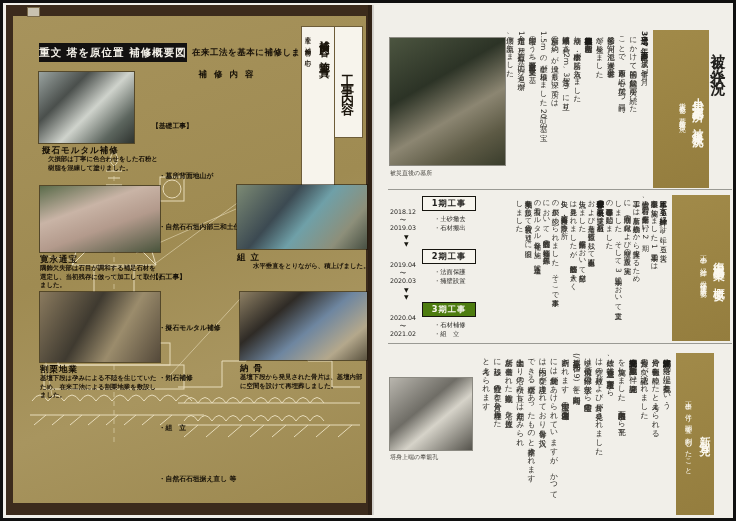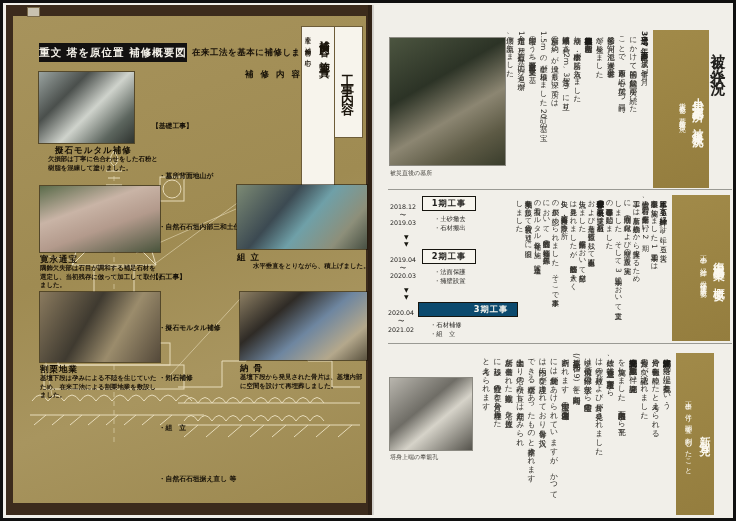--- a/index.html
+++ b/index.html
@@ -15,21 +15,21 @@
   .title-bar{position:absolute;left:33px;top:38px;width:148px;height:19px;background:#131110;color:#f5f2ea;
     font-size:10.5px;font-weight:bold;letter-spacing:1px;display:flex;align-items:center;justify-content:center;}
   .title-sub{position:absolute;left:186px;top:42px;font-size:8.5px;font-weight:bold;color:#171008;letter-spacing:.5px;}
   .vbanner{position:absolute;background:#f7f4ec;box-shadow:0 0 0 1px #6d5c38;writing-mode:vertical-rl;color:#1b150c;}
   #banner-a{left:326px;top:22px;width:30px;height:110px;display:flex;align-items:center;justify-content:center;
     font-size:13px;font-weight:bold;letter-spacing:9px;text-orientation:upright;}
   #banner-b{left:296px;top:22px;width:28px;height:196px;padding:4px 2px;}
   #banner-b .main{display:block;font-size:10.5px;font-weight:bold;letter-spacing:2px;}
   #banner-b .note{display:block;font-size:6.5px;padding-block-start:6px;letter-spacing:1px;}
   .rlist{position:absolute;left:146px;top:64px;width:150px;color:#151007;}
-  .rlist .rhead{display:block;text-align:right;font-size:8.5px;font-weight:bold;letter-spacing:2px;margin-bottom:3px;}
+  .rlist .rhead{display:block;text-align:center;font-size:8.5px;font-weight:bold;letter-spacing:2px;margin-bottom:3px;}
   .rlist .item{display:block;font-size:6.8px;font-weight:bold;line-height:9.4px;white-space:pre;margin-top:41px;}
   .ph{position:absolute;box-shadow:0 0 0 1px rgba(20,14,6,.55);}
   .ph1{background:linear-gradient(135deg,#9aa3a0 0%,#4a4f4c 30%,#cfd3cc 55%,#5d665f 80%,#2e332f 100%);}
   .ph2{background:linear-gradient(160deg,#5a6b4a 0%,#c9b4a6 35%,#b39a8c 60%,#49543c 100%);}
   .ph3{background:linear-gradient(120deg,#8a7a5e 0%,#3f3a30 40%,#9b8c6c 65%,#54493a 100%);}
   .ph4{background:linear-gradient(130deg,#7c8a74 0%,#3c4a52 35%,#6fa0a8 55%,#8d8f7a 80%,#474f42 100%);}
   .ph5{background:linear-gradient(140deg,#8d7f63 0%,#2f2b26 30%,#6e86a0 55%,#b4a88c 80%,#5a523f 100%);}
   .ph6{background:linear-gradient(150deg,#4c5540 0%,#2c3326 35%,#8c8672 60%,#5d5a45 80%,#3a3d2c 100%);}
   .ph7{background:linear-gradient(140deg,#b9b6ae 0%,#6f6d66 40%,#d6d3c9 60%,#55534c 100%);}
   .cap-title{position:absolute;font-size:8.5px;font-weight:bold;color:#140e05;letter-spacing:1px;}
@@ -51,26 +51,26 @@
   .vtext .vcol{display:block;}
   .vtext b{font-weight:bold;color:#1d1c19;}
   #s1-cols{font-size:7.5px;line-height:11.2px;}
   #s2-cols{font-size:7.3px;line-height:9px;}
   #s3-cols{font-size:7.8px;line-height:11.3px;}
   .rp-ph{position:absolute;box-shadow:0 0 0 1px #8c8a82;}
   .rp-cap{position:absolute;font-size:6px;color:#44423c;}
 
   
   #timeline{position:absolute;left:14px;top:191px;width:126px;height:144px;color:#22211e;}
-  .tl-phase{display:flex;align-items:center;}
+  .tl-phase{display:flex;align-items:flex-end;}
   .tl-dates{width:30px;font-size:6.3px;line-height:8.2px;text-align:center;white-space:pre-line;padding-top:2px;}
   .tl-right{flex:1;}
   .tl-box{width:52px;height:13px;border:1.5px solid #16150f;background:#f7f5ee;font-size:8.3px;font-weight:bold;
     display:flex;align-items:center;justify-content:center;letter-spacing:1px;margin-left:4px;}
-  .tl-box.dark{background:#0c4a6e;color:#f7f5ee;padding-left:46px;}
+  .tl-box.dark{background:#4d7c0f;color:#f7f5ee;}
   .tl-items{margin:4px 0 0 16px;}
   .tl-items .item{display:block;font-size:6.3px;line-height:8.6px;white-space:pre;}
   .tl-arrow{margin:2px 0 2px 16px;font-size:6px;line-height:6.5px;white-space:pre-line;color:#16150f;}
 </style>
 </head>
 <body>
 
 <div id="stage">
   <div id="sheet"></div>
 
@@ -154,21 +154,21 @@
       <span class="main">補修内容と施工写真</span>
       <span class="note">主要な補修内容を中心に</span>
     </div>
 
     <div class="rlist">
       <span class="rhead">補 修 内 容</span>
       <span><span class="item">【基礎工事】</span><span class="item">　・墓所背面地山が</span><span class="item">　・自然石石垣内部三和土仕上げ 等</span><span class="item">【石工事】</span><span class="item">　・擬石モルタル補修</span><span class="item">　・矧石補修</span><span class="item">　・組　立</span><span class="item">　・自然石石垣据え直し 等</span><span class="item">【雑工事】</span><span class="item">　・修理銘板作成</span></span>
     </div>
 
     <div class="ph ph1" style="left:33px;top:67px;width:95px;height:71px;"></div>
-    <div class="cap-title" style="left:49px;top:140px;">擬石モルタル補修</div>
+    <div class="cap-title" style="left:36px;top:140px;">擬石モルタル補修</div>
     <div class="cap-body" style="left:42px;top:150px;white-space:pre-line;">欠損部は丁寧に色合わせをした石粉と
 樹脂を混練して塗りました。</div>
 
     <div class="ph ph2" style="left:34px;top:181px;width:120px;height:66px;"></div>
     <div class="cap-title" style="left:34px;top:249px;">寛永通宝</div>
     <div class="cap-body" style="left:34px;top:259px;white-space:pre-line;">隅飾欠失部は石目が調和する補足石材を
 選定し、当初残存に倣って加工して取付け
 ました。</div>
 
     <div class="ph ph3" style="left:34px;top:287px;width:120px;height:70px;"></div>

